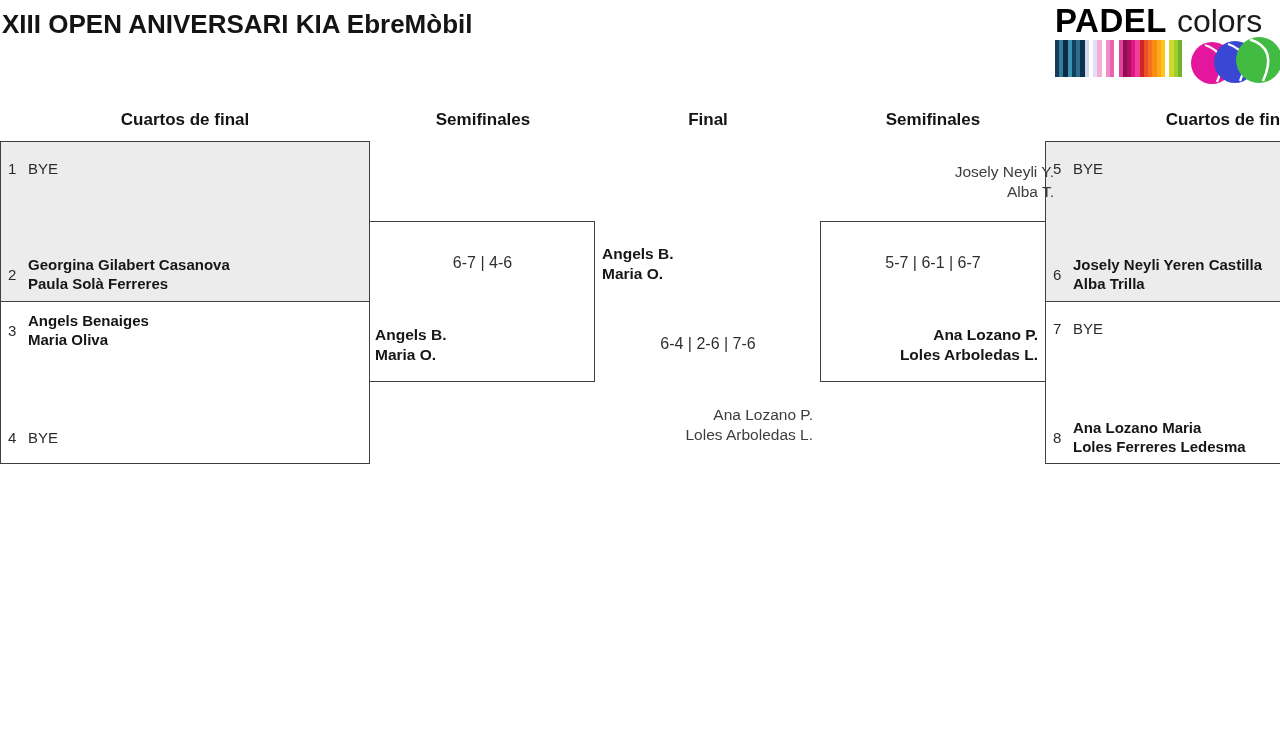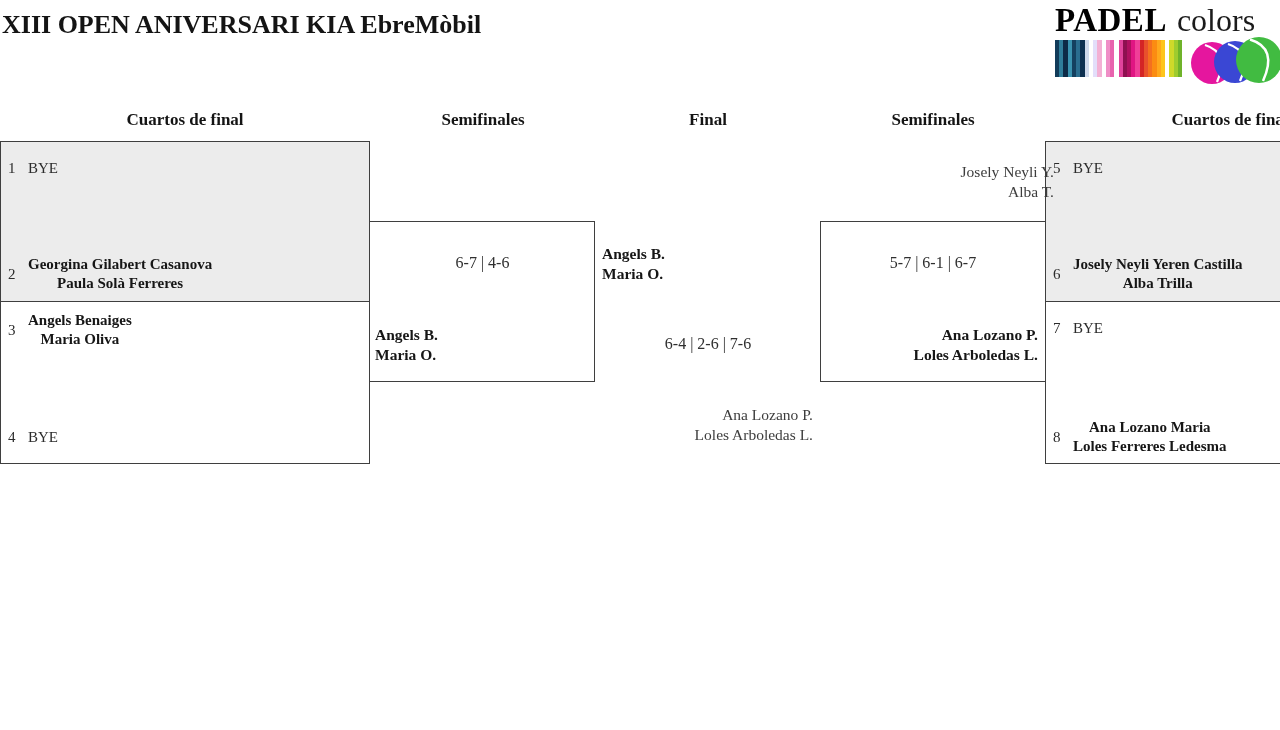--- a/index.html
+++ b/index.html
@@ -1,18 +1,18 @@
 <!DOCTYPE html>
 <html><head>
 <meta charset="utf-8">
 <style>
   html,body{margin:0;padding:0;background:#ffffff;}
   .stage{
     position:relative;width:1280px;height:730px;background:#ffffff;overflow:hidden;
-    font-family:Liberation Serif, serif;color:#222;
+    font-family:Liberation Sans, sans-serif;color:#222;
   }
   
   .title{position:absolute;left:2px;top:8px;font-size:26px;font-weight:700;line-height:33px;color:#141414;}
   
   .logo-text{position:absolute;left:1055px;top:2px;display:flex;align-items:baseline;gap:10px;white-space:nowrap;}
   .brand-bold{font-size:33px;font-weight:700;letter-spacing:.5px;color:#000;}
   .brand-light{font-size:32px;font-weight:400;color:#1b1b1b;}
   .stripes{position:absolute;left:1055px;top:40px;width:127px;height:37px;display:flex;}
   .stripes span{flex:1;}
   .balls{position:absolute;left:1186px;top:36px;}
@@ -20,21 +20,21 @@
   .round-header{position:absolute;top:110px;font-size:17px;font-weight:700;color:#141414;text-align:center;white-space:nowrap;}
   
   .box{position:absolute;border:1px solid #3f3f3f;box-sizing:border-box;}
   .box.gray{background:#ececec;}
   .box.white{background:#ffffff;}
   
   .slot{position:absolute;display:flex;gap:7px;font-size:15px;line-height:19px;white-space:nowrap;}
   .seed{width:13px;flex:none;align-self:center;color:#2b2b2b;}
   .names{color:#2b2b2b;}
   .names div:empty{display:none;}
-  .bold .names, .bold-names{font-weight:700;color:#161616;text-align:center;}
+  .bold .names, .bold-names{font-weight:700;color:#161616;}
   
   .team{position:absolute;font-size:15.5px;line-height:19.5px;white-space:nowrap;color:#3d3d3d;}
   .team.winner{font-weight:700;color:#161616;}
   .team.right{text-align:right;}
   .score{position:absolute;font-size:16px;color:#2f2f2f;text-align:center;white-space:nowrap;}
 </style>
 </head>
 <body>
 
 <div class="stage">

